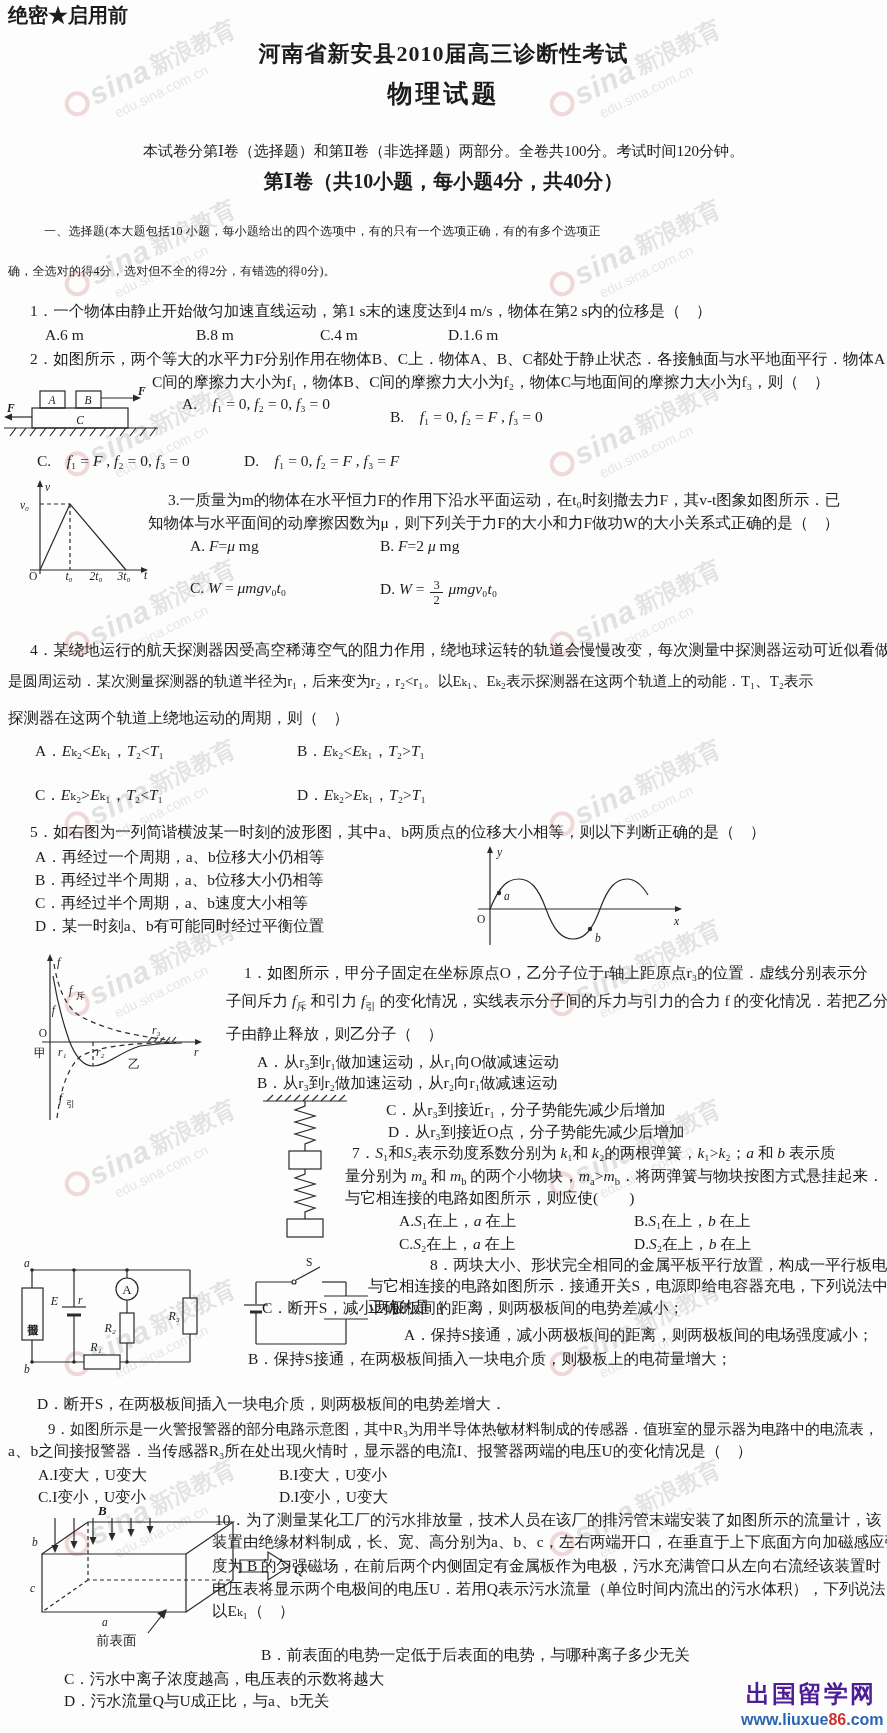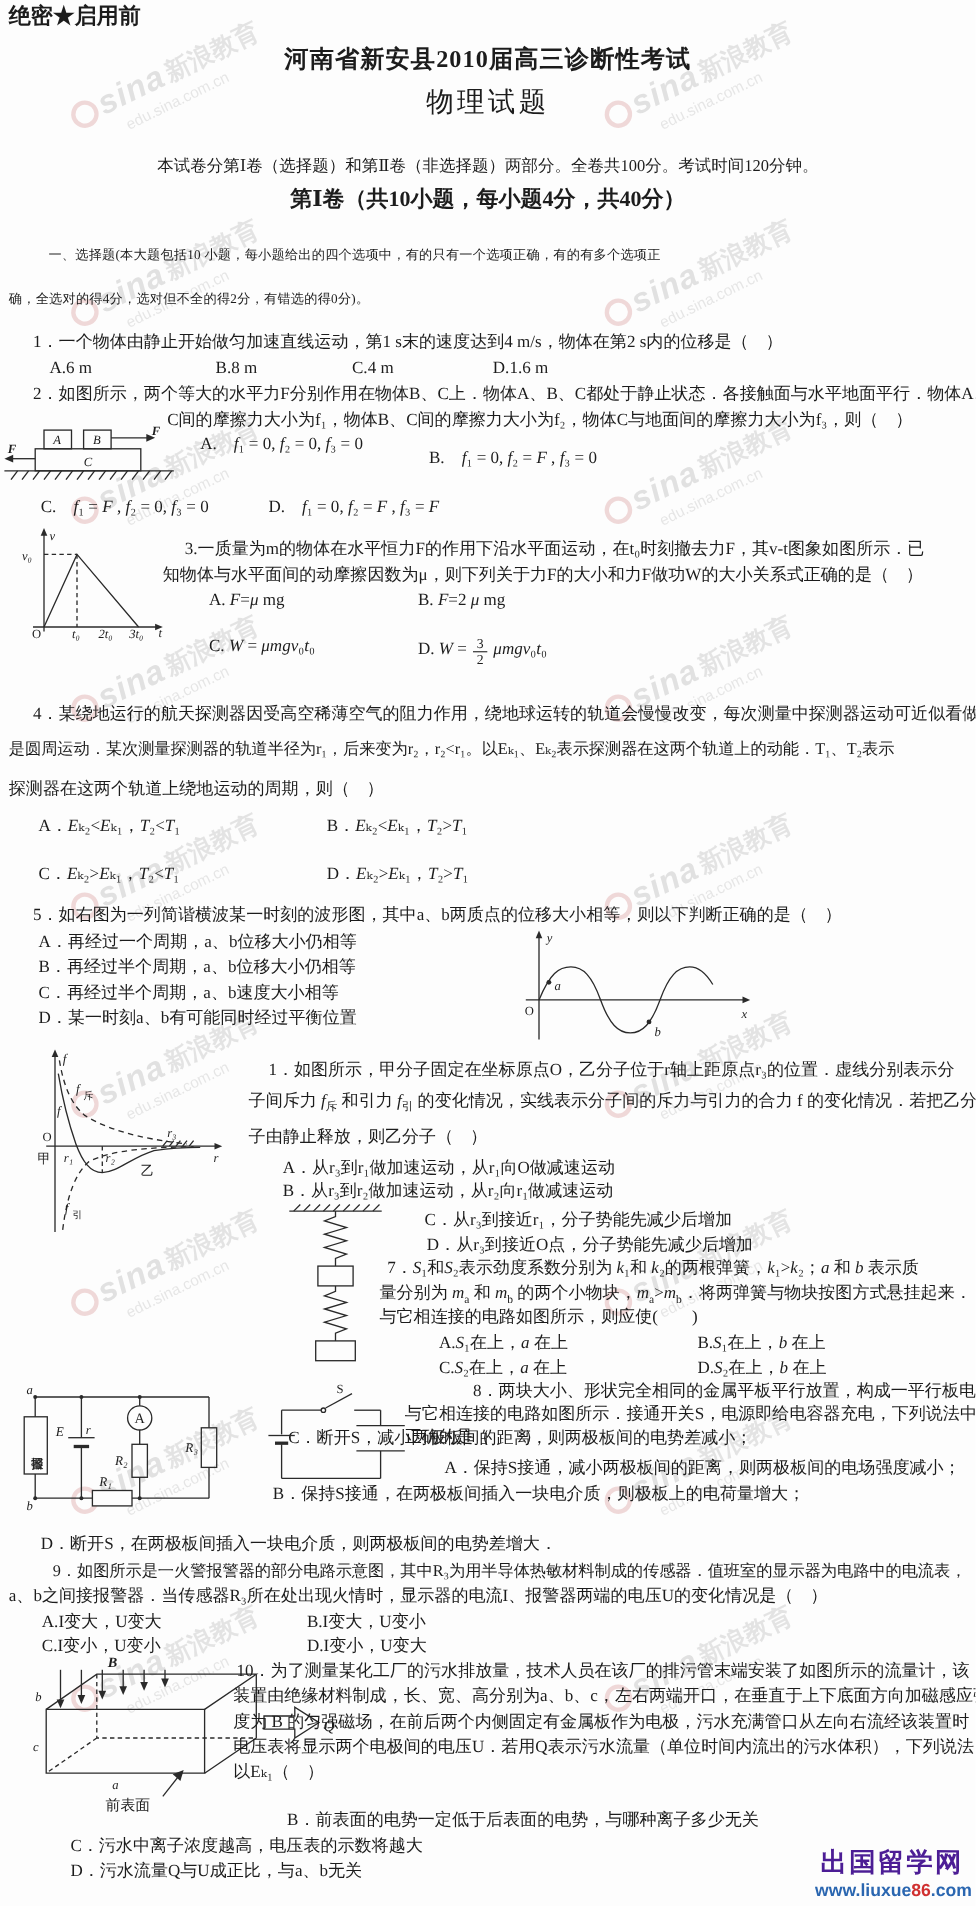--- a/index.html
+++ b/index.html
@@ -11,21 +11,21 @@
   .wm-row{display:flex;align-items:center;gap:3px;}
   .wm-eye{display:inline-block;width:17px;height:17px;border:4px solid #e2b4b4;border-radius:50%;}
   .wm-big{font-size:30px;font-weight:bold;font-style:italic;color:#c6c6c6;letter-spacing:1px;}
   .wm-cn{font-size:23px;font-weight:bold;color:#cbcbcb;}
   .wm-sub{font-size:14px;color:#cfcfcf;text-align:center;margin-top:1px;}
   .ln{position:absolute;z-index:1;white-space:nowrap;font-size:15.5px;line-height:19px;}
   .tight{font-size:14.8px;letter-spacing:-.1px;}
   .center{left:0;right:0;text-align:center;}
   .secret{font-size:20px;font-weight:bold;}
   .t1{font-size:22px;font-weight:bold;letter-spacing:1px;}
-  .t2{font-size:25px;font-weight:normal;letter-spacing:3px;}
+  .t2{font-size:25px;font-weight:bold;letter-spacing:3px;}
   .info{font-size:15px;}
   .sec{font-size:20px;font-weight:bold;}
   .intro{font-size:12px;font-weight:normal;letter-spacing:.2px;}
   i{font-style:italic;}
   sub{font-size:10.5px;}
   .frac{display:inline-block;text-align:center;vertical-align:-10px;font-size:12.5px;line-height:1.15;margin:0 2px;}
   .frac .fn{display:block;border-bottom:1px solid #222;padding:0 3px;}
   .frac .fd{display:block;}
   svg.fig{position:absolute;z-index:1;overflow:visible;}
   .st{stroke:#2a2a2a;fill:none;stroke-width:1.2;}

